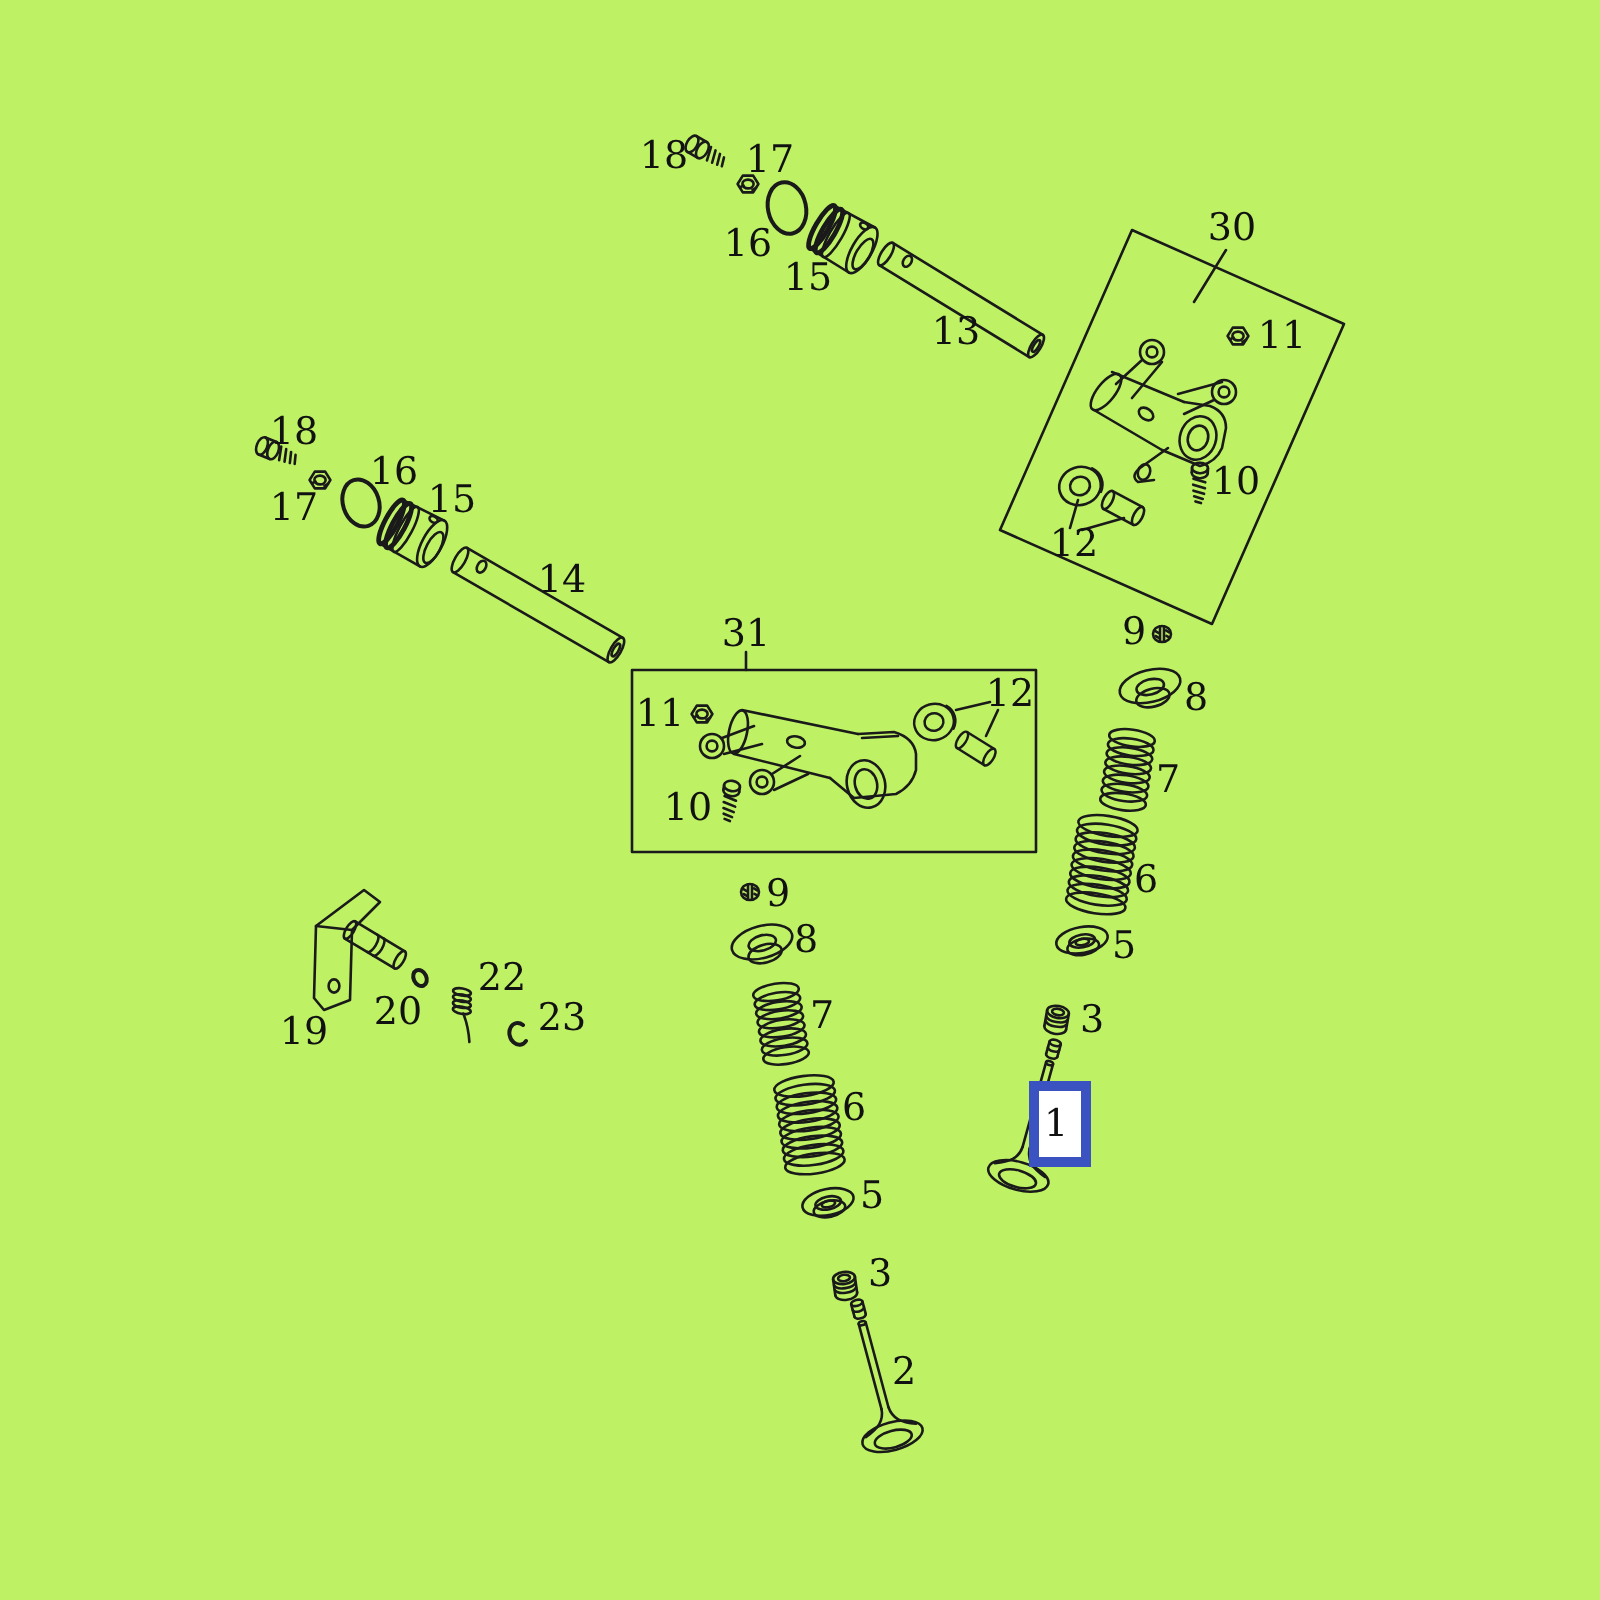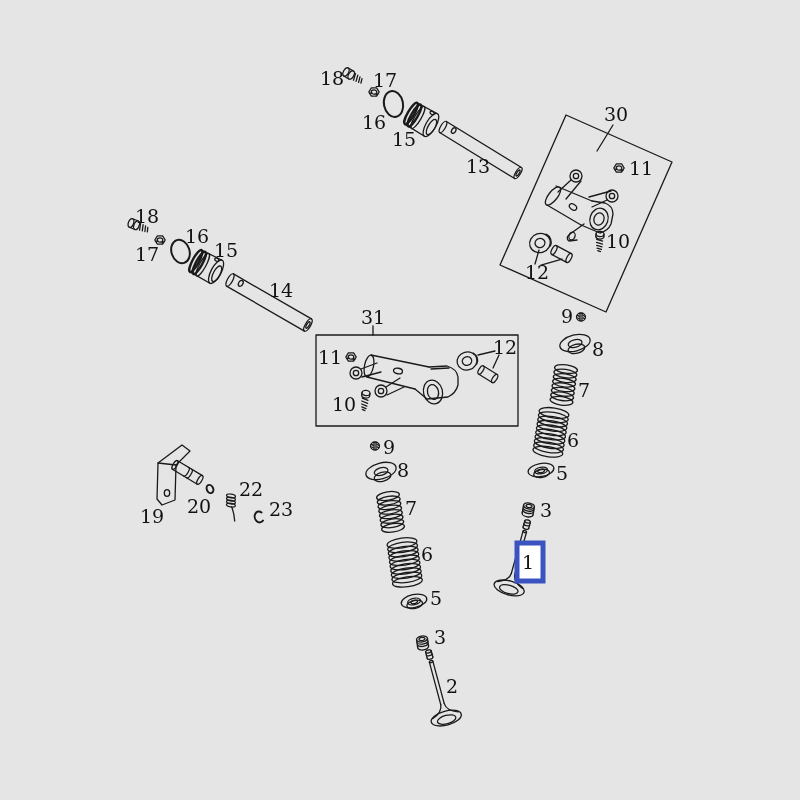--- a/index.html
+++ b/index.html
@@ -1,16 +1,16 @@
 <!DOCTYPE html>
 <html><head>
 <meta charset="utf-8">
 <style>
   html,body { margin:0; padding:0; background:#ffffff; }
-  #stage { position:relative; width:800px; height:800px; background:#e5e5e5; overflow:hidden; }
+  #stage { position:relative; width:800px; height:800px; background:#bef264; overflow:hidden; }
   .part { stroke:#1a1a1a; fill:none; stroke-width:1.3; stroke-linecap:round; stroke-linejoin:round; }
   .thick { stroke-width:2; }
   text.lbl { font-family:"DejaVu Serif","Liberation Serif",serif; font-size:19px; fill:#111111;
              stroke:none; text-anchor:middle; }
   .hl { fill:#ffffff; stroke-width:5; }
 </style>
 </head>
 <body>
 
 <div id="stage">

